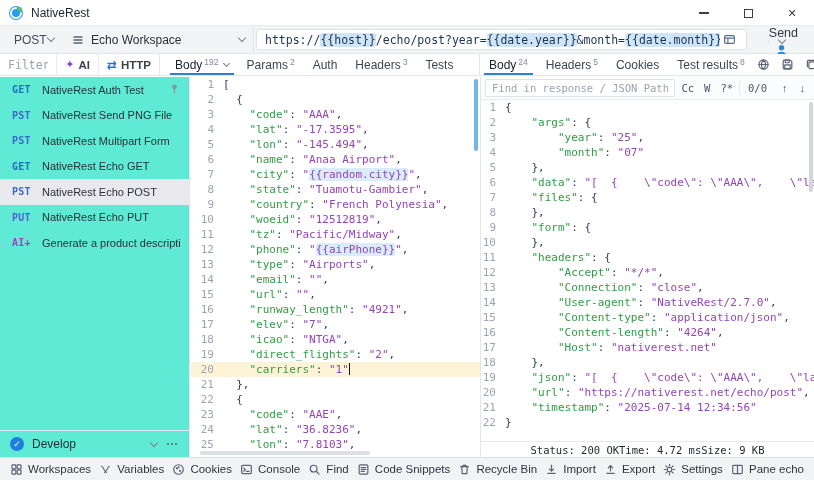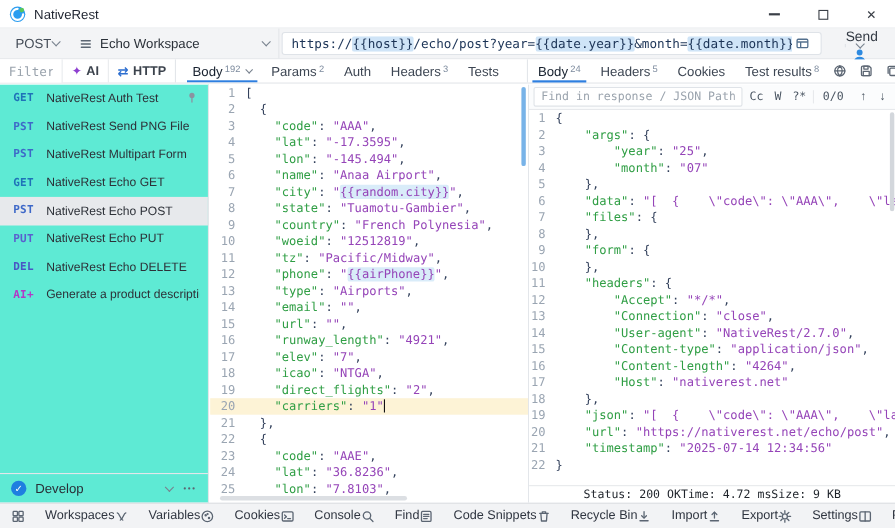--- a/index.html
+++ b/index.html
@@ -90,21 +90,21 @@
   #find-input::placeholder { color:#9aa3ad; }
   .find-opt { font-size:10.5px; color:#4a5562; padding:0 4px; font-family:"DejaVu Sans Mono",monospace; }
   #find-count { font-size:10.5px; color:#4a5562; padding:0 8px; border-left:1px solid #e7e9ec; font-family:"DejaVu Sans Mono",monospace; }
   .find-arrow { font-size:11px; color:#4a5562; padding:0 5px; }
 
   
   #status-bar { position:absolute; left:481px; bottom:23px; width:333px; height:16px; background:#fff; border-top:1px solid #e7e9ec; display:flex; align-items:center; justify-content:center; font-family:"DejaVu Sans Mono",monospace; font-size:10.5px; color:#1e232a; }
 
   
   #bottom-bar { position:absolute; left:0; right:0; bottom:0; height:23px; background:#f2f3f5; border-top:1px solid #dcdfe3; display:flex; align-items:center; justify-content:space-between; padding:0 10px; }
-  .bb-item { display:flex; align-items:center; gap:18px; font-size:11.5px; color:#2f3540; white-space:nowrap; }
+  .bb-item { display:flex; align-items:center; gap:5px; font-size:11.5px; color:#2f3540; white-space:nowrap; }
   .bb-item svg { flex:0 0 auto; }
 
   .divider-v { position:absolute; top:77px; bottom:23px; left:480px; width:1px; background:#e3e6ea; }
 </style>
 </head>
 <body>
 
 <div id="app">
 
   <div id="titlebar">
@@ -274,24 +274,20 @@
           <span class="req-method" style="color: rgb(31, 114, 184);">GET</span>
           <span class="req-label">NativeRest Echo GET</span>
         </div>
         <div class="req-item selected">
           <span class="req-method" style="color: rgb(62, 104, 200);">PST</span>
           <span class="req-label">NativeRest Echo POST</span>
         </div>
         <div class="req-item">
           <span class="req-method" style="color: rgb(90, 95, 206);">PUT</span>
           <span class="req-label">NativeRest Echo PUT</span>
-        </div>
-        <div class="req-item">
-          <span class="req-method" style="color: rgb(73, 86, 196);">DEL</span>
-          <span class="req-label">NativeRest Echo DELETE</span>
         </div>
         <div class="req-item">
           <span class="req-method" style="color: rgb(178, 58, 198);">AI+</span>
           <span class="req-label">Generate a product description</span>
         </div>
       </div>
     <div id="env-row">
       <span id="env-check">✓</span>
       <span id="env-name">Develop</span>
       <span class="chev"></span>

